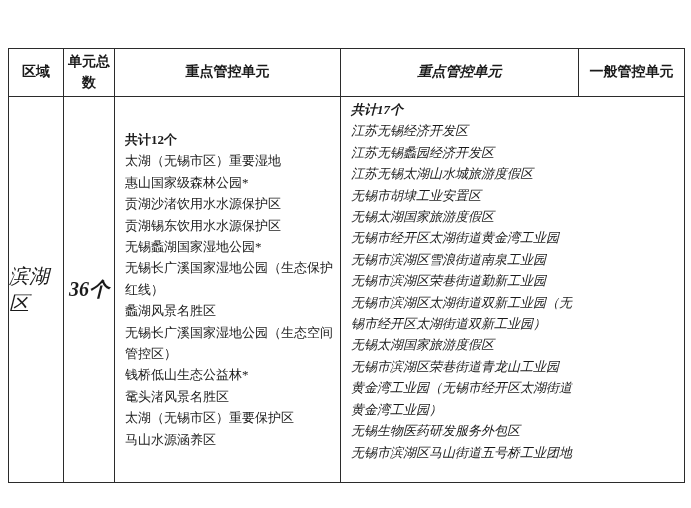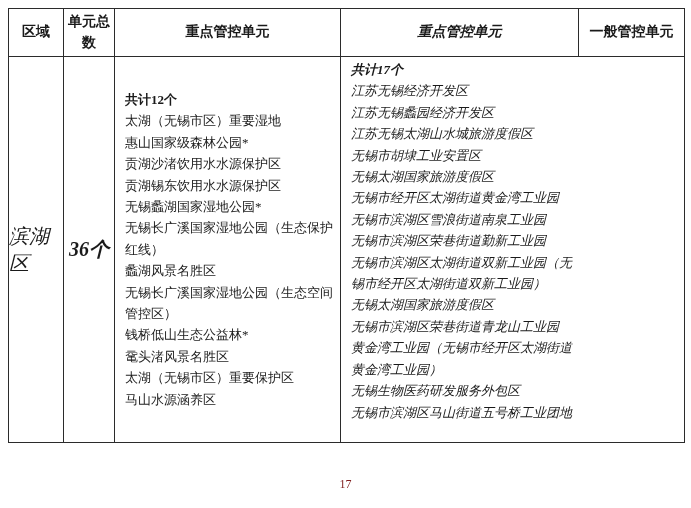--- a/index.html
+++ b/index.html
@@ -7,20 +7,21 @@
     width: 691px; height: 508px;
     background: #ffffff;
     font-family: "Liberation Serif", "DejaVu Serif", serif;
     color: #1a1a1a;
     overflow: hidden;
   }
   .page {
     position: relative;
     width: 691px; height: 404px;
     background: #ffffff;
+    margin-top: 40px;
   }
   .doc-table {
     position: absolute;
     left: 8px; top: 8px;
     width: 675px;
     border: 1.4px solid #2b2b2b;
     display: flex;
     flex-direction: column;
     background: #ffffff;
   }

